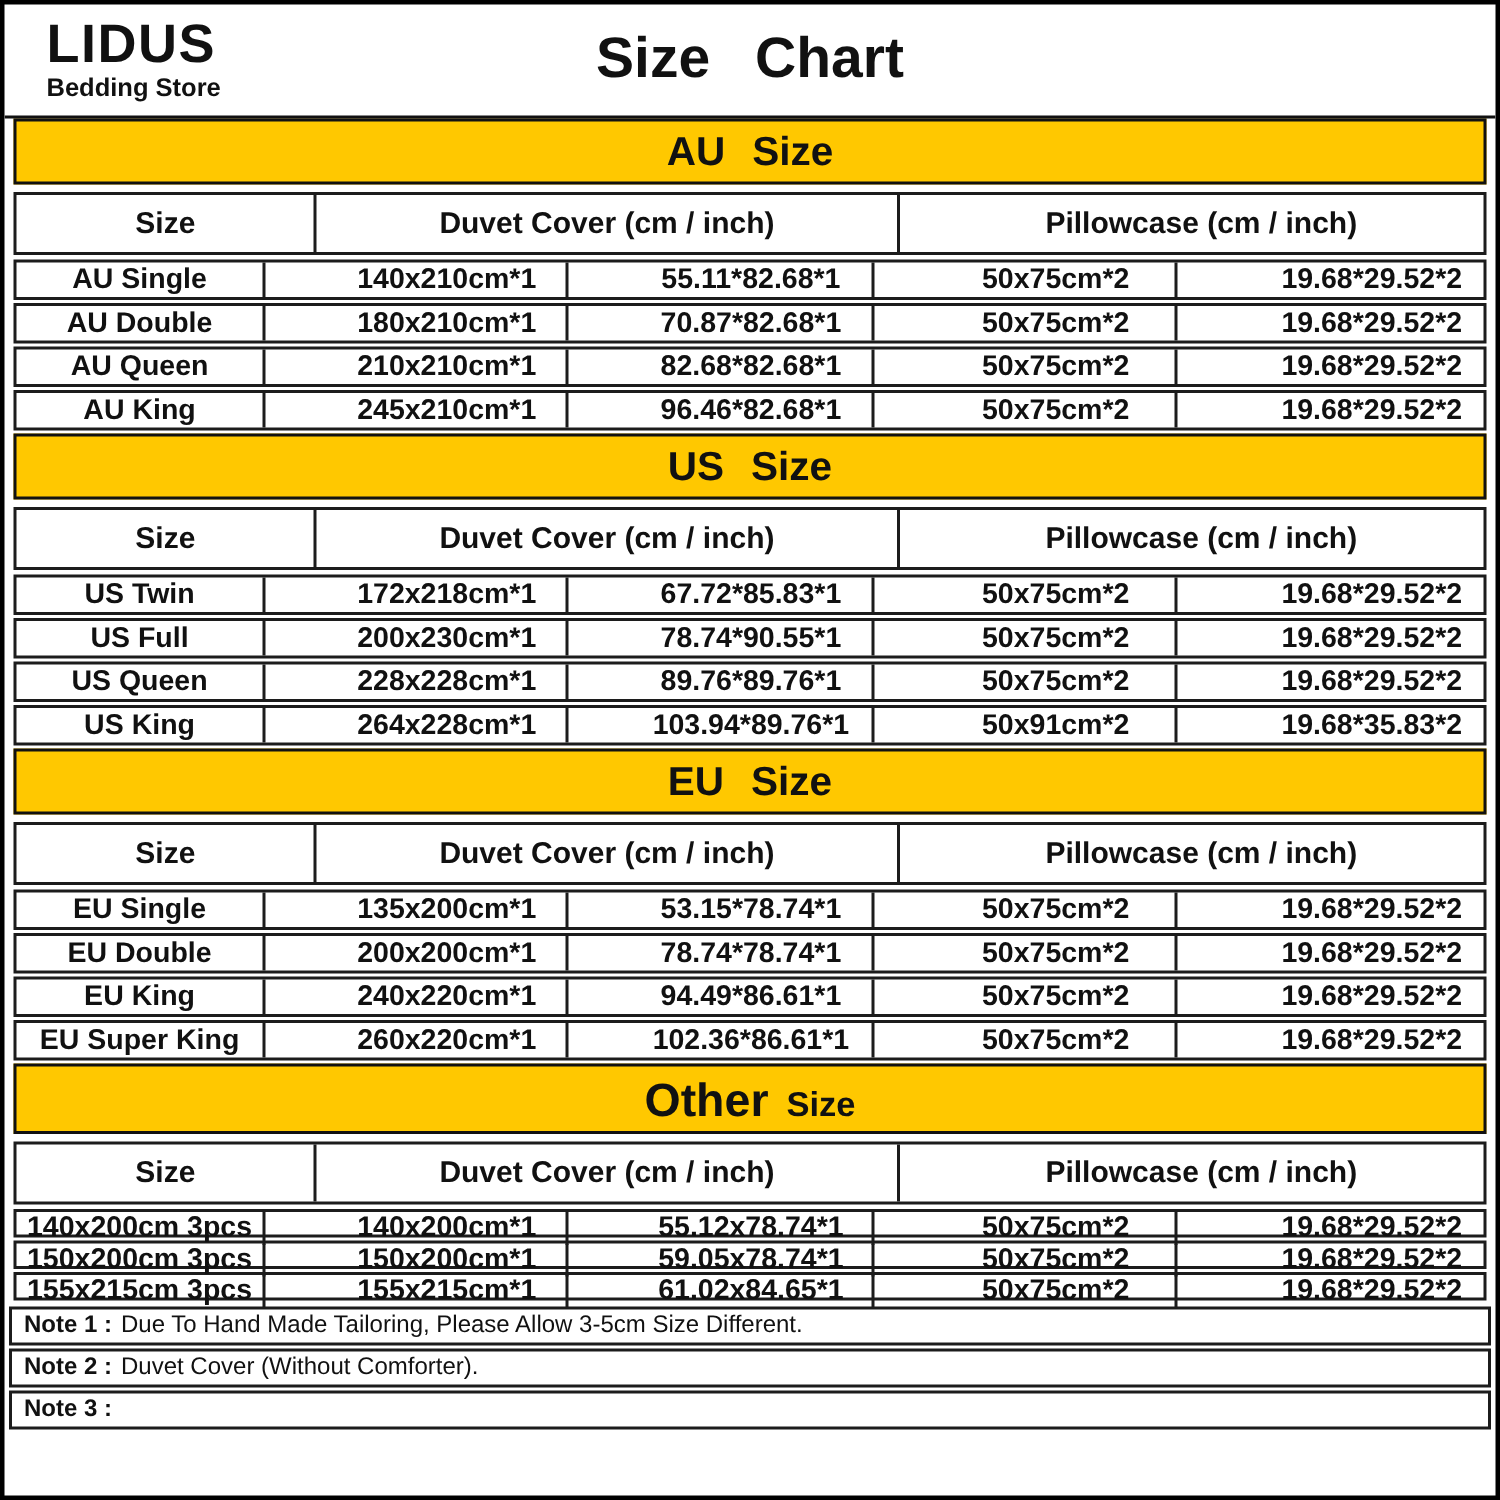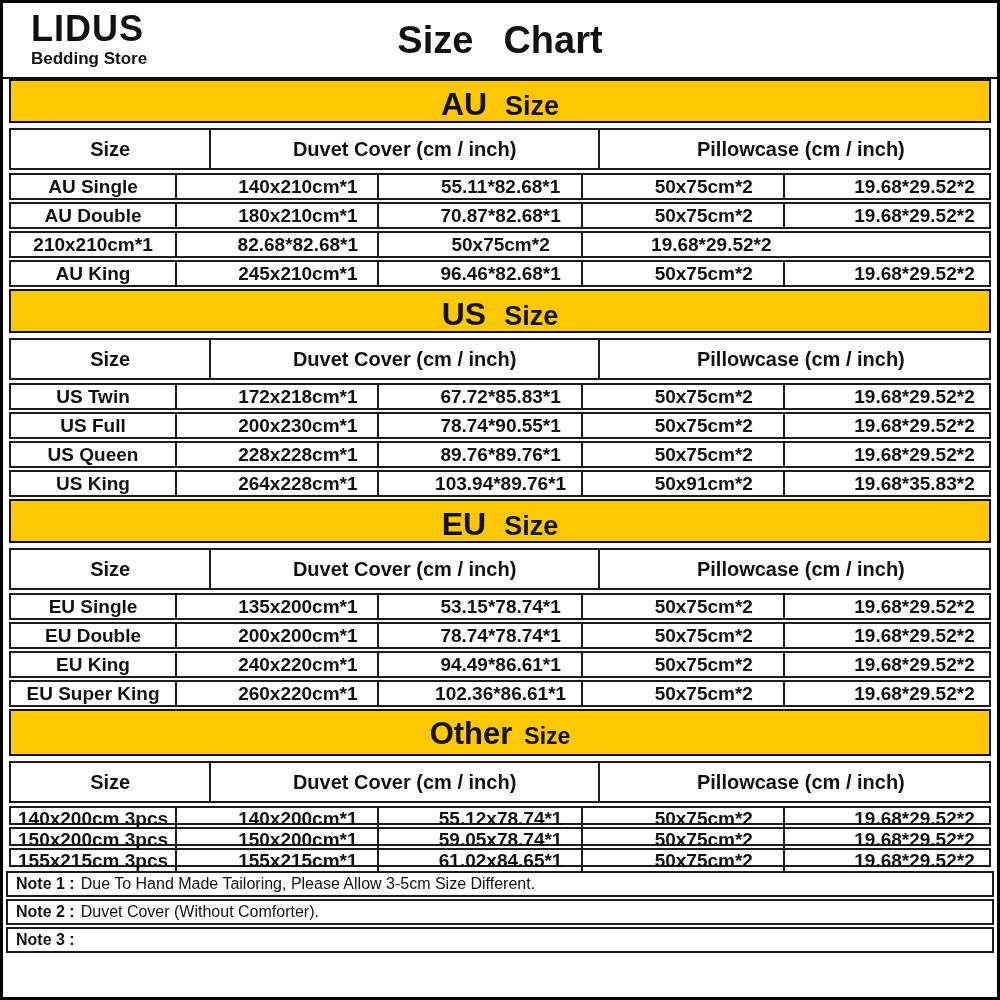--- a/index.html
+++ b/index.html
@@ -22,21 +22,21 @@
   }
   .title-gap { display:inline-block; width:30px; }
   
   .content { padding:0 6px; }
   .size-section { margin-bottom:2px; }
   .banner {
     height:44px; border:2px solid #111; background:#FFC800;
     display:flex; align-items:baseline; justify-content:center;
     font-weight:bold; margin-bottom:5px; padding-top:5px;
   }
-  .banner-prefix { font-size:32px; }
+  .banner-prefix { font-size:27px; }
   .banner-suffix { font-size:27px; margin-left:18px; }
   .banner-other { height:47px; }
   .banner-other .banner-prefix { font-size:31px; }
   .banner-other .banner-suffix { font-size:23px; margin-left:12px; }
   
   .row {
     display:grid; border:2px solid #1c1c1c; background:#fff;
     margin-bottom:2px; align-items:stretch;
   }
   .head-row { grid-template-columns:205fr 397fr 398fr; height:42px; font-size:20px; margin-bottom:3px; }
@@ -89,20 +89,21 @@
           <div class="cell">19.68*29.52*2</div>
         </div>
         <div class="row data-row">
           <div class="cell c-size">AU Double</div>
           <div class="cell">180x210cm*1</div>
           <div class="cell">70.87*82.68*1</div>
           <div class="cell">50x75cm*2</div>
           <div class="cell">19.68*29.52*2</div>
         </div>
         <div class="row data-row">
+          <div class="cell c-size">AU Queen</div>
           <div class="cell">210x210cm*1</div>
           <div class="cell">82.68*82.68*1</div>
           <div class="cell">50x75cm*2</div>
           <div class="cell">19.68*29.52*2</div>
         </div>
         <div class="row data-row">
           <div class="cell c-size">AU King</div>
           <div class="cell">245x210cm*1</div>
           <div class="cell">96.46*82.68*1</div>
           <div class="cell">50x75cm*2</div>

